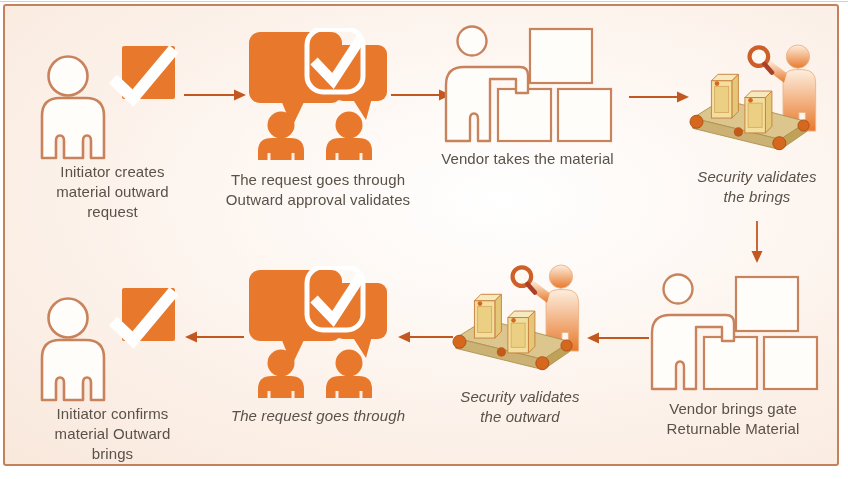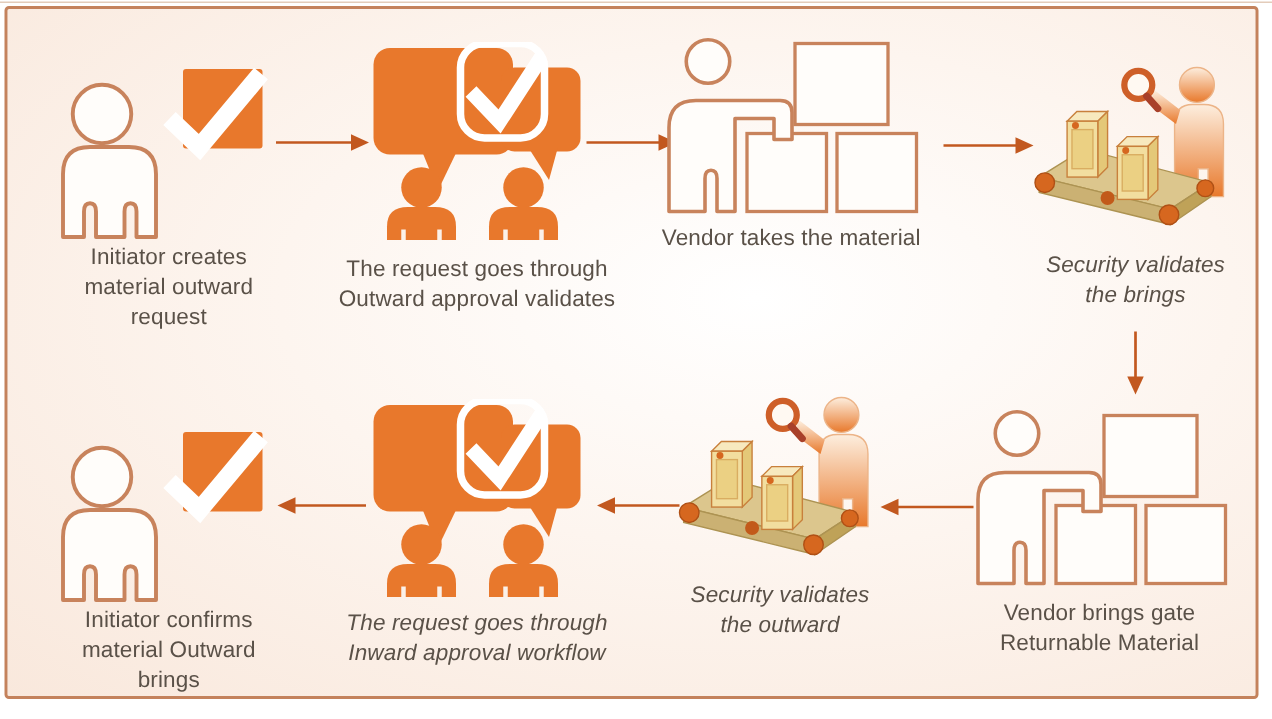--- a/index.html
+++ b/index.html
@@ -233,21 +233,20 @@
       <path d="M10,132 L10,123 Q10,110 24,110 L42,110 Q56,110 56,123 L56,132 Z" fill="#E8782C"></path>
       <line x1="21" y1="132" x2="21" y2="125" stroke="#FBF1E9" stroke-width="3"></line>
       <line x1="45" y1="132" x2="45" y2="125" stroke="#FBF1E9" stroke-width="3"></line>
       <circle cx="101" cy="97" r="13.5" fill="#E8782C"></circle>
       <path d="M78,132 L78,123 Q78,110 92,110 L110,110 Q124,110 124,123 L124,132 Z" fill="#E8782C"></path>
       <line x1="89" y1="132" x2="89" y2="125" stroke="#FBF1E9" stroke-width="3"></line>
       <line x1="113" y1="132" x2="113" y2="125" stroke="#FBF1E9" stroke-width="3"></line>
     </svg>
     <div class="label m8">
       <span>The request goes through</span><br>
-      <span>Inward approval workflow</span>
     </div>
   </div>
 
   <svg class="arrow" style="left:184px;top:330px;" width="61" height="14">
     <polygon points="13,1.5 1,7 13,12.5" fill="#C2581F"></polygon>
     <line x1="12" y1="7" x2="60" y2="7" stroke="#C2581F" stroke-width="1.8"></line>
   </svg>
 
   <div class="step" style="left:20px;top:282px;width:185px;">
     <svg class="icon" width="150" height="120" viewBox="0 0 150 120">

